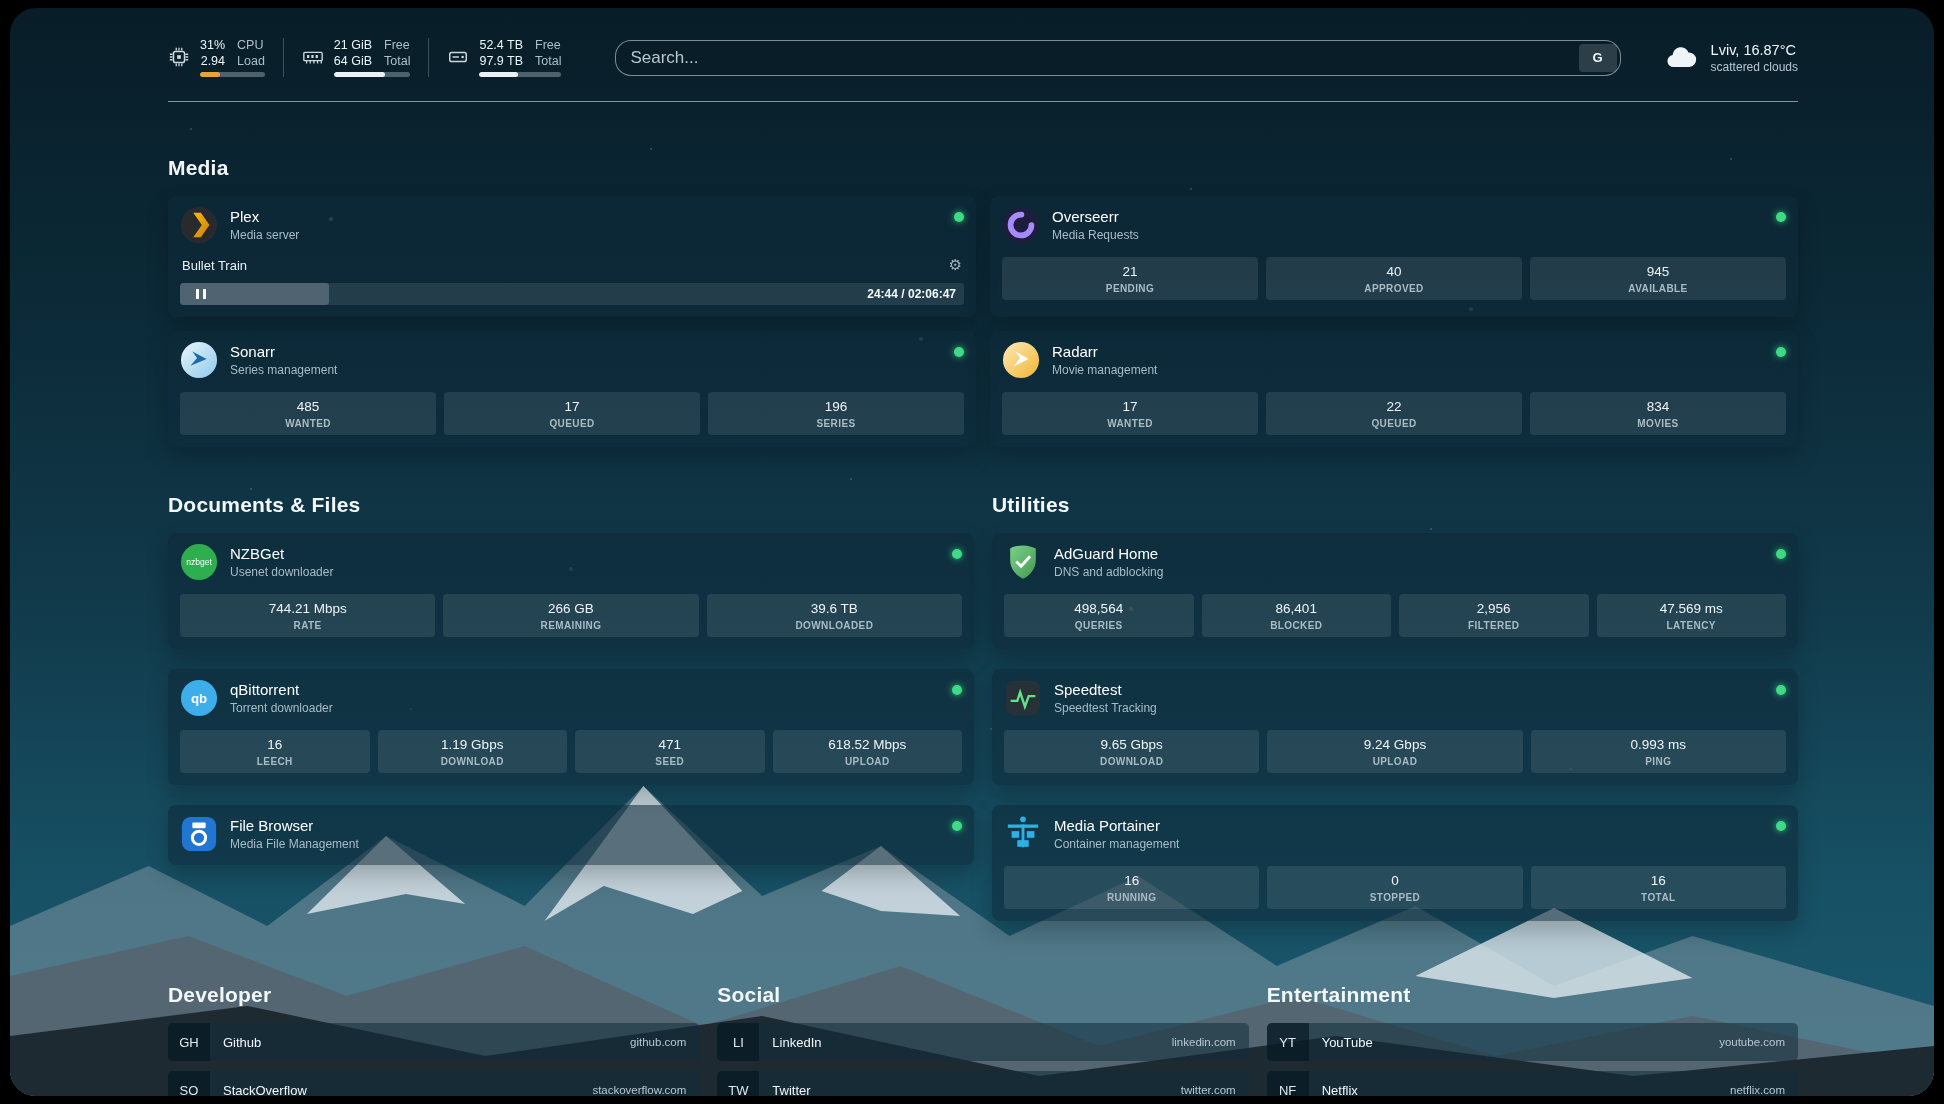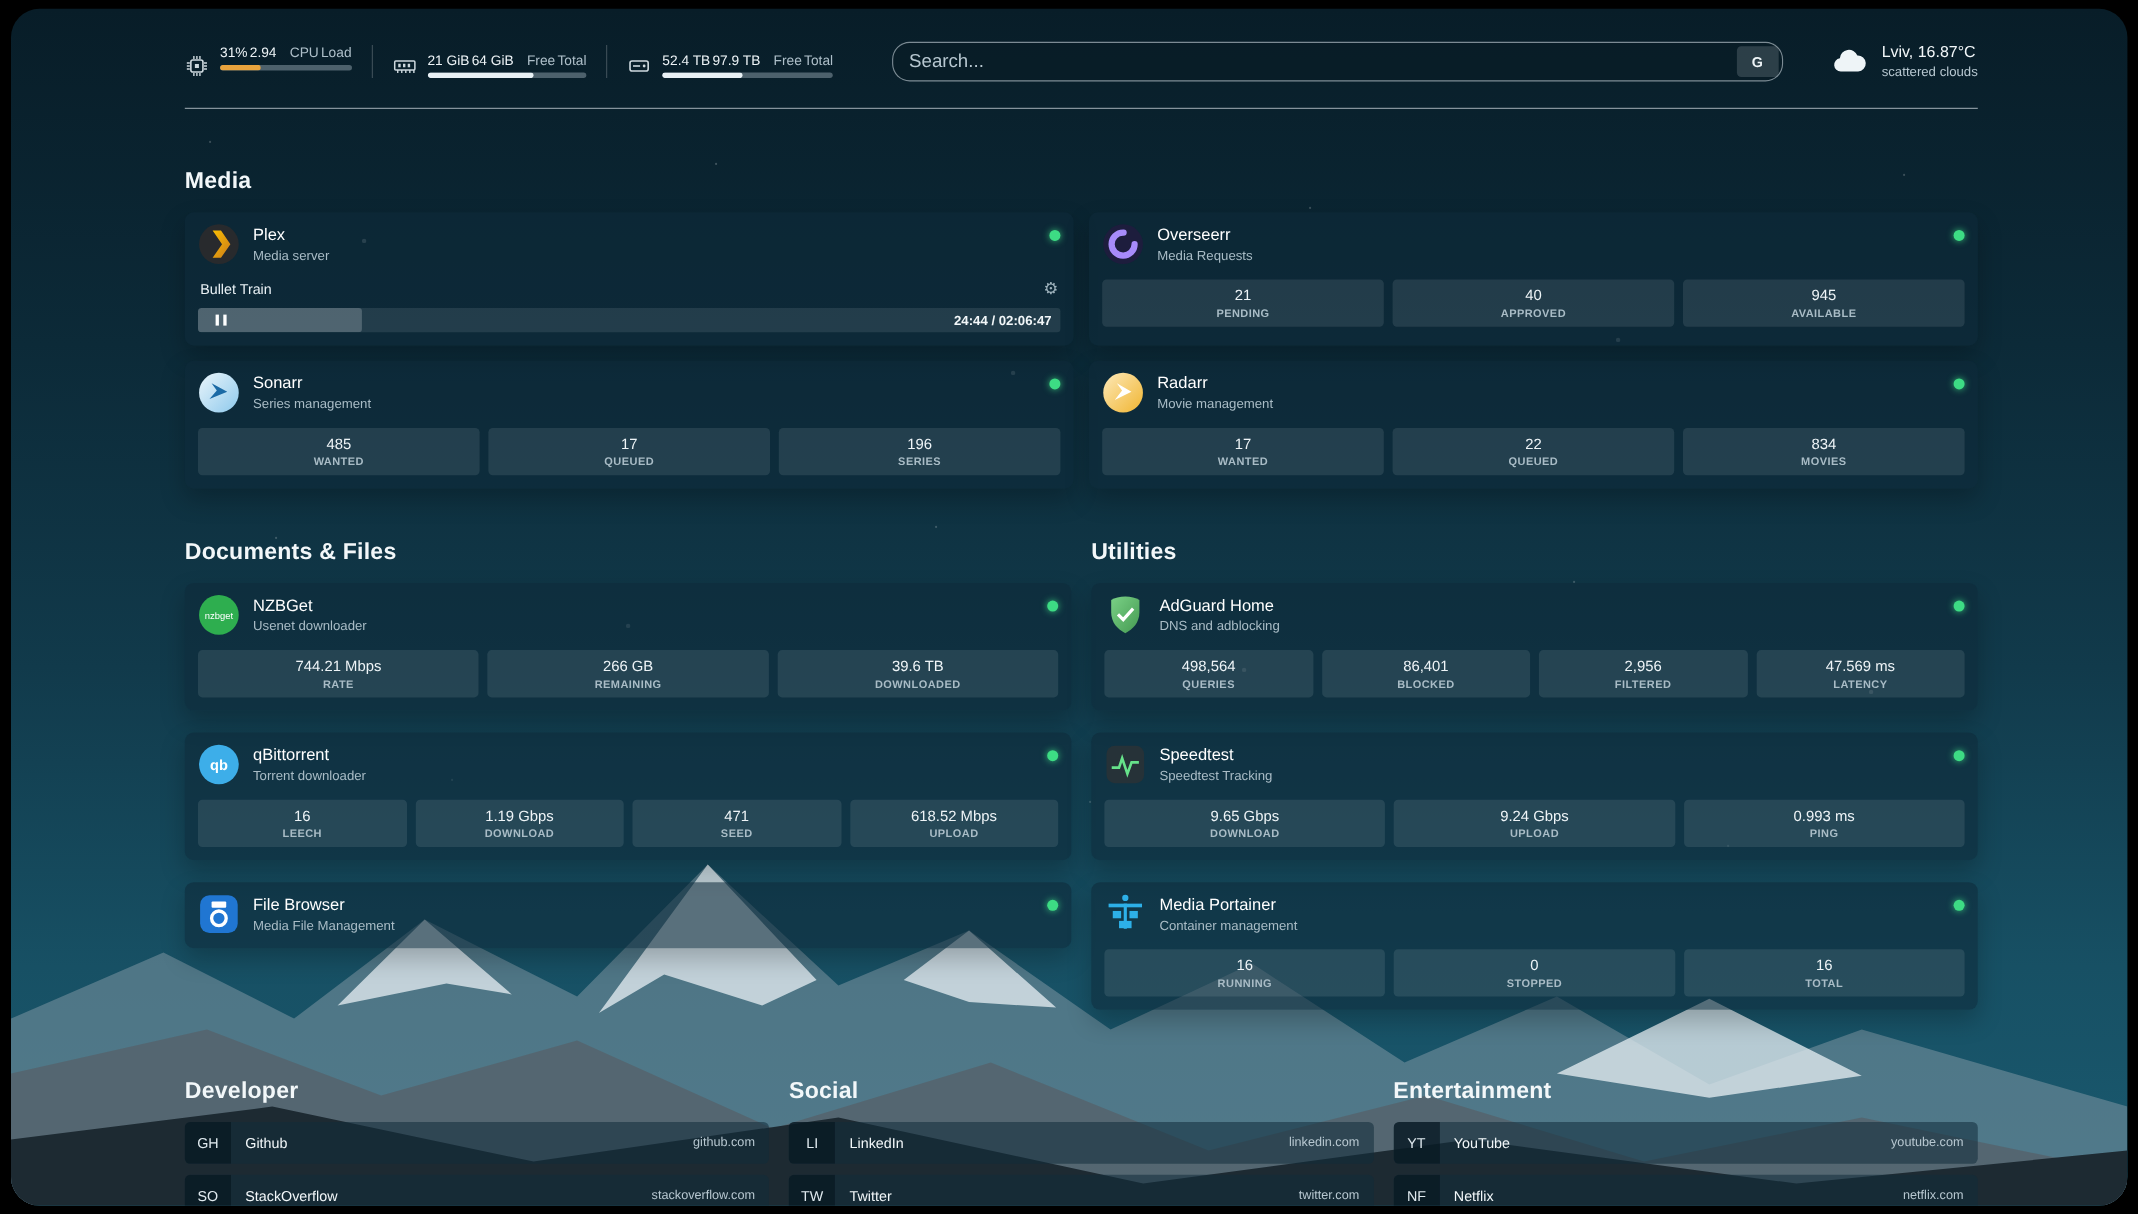--- a/index.html
+++ b/index.html
@@ -18,24 +18,24 @@
       840px 470px 0 0 rgba(255,255,255,.2), 1120px 600px 0 1px rgba(255,255,255,.22),
       1420px 520px 0 0 rgba(255,255,255,.2), 1690px 620px 0 1px rgba(255,255,255,.24),
       400px 700px 0 0 rgba(255,255,255,.2), 980px 720px 0 0 rgba(255,255,255,.18),
       1560px 760px 0 0 rgba(255,255,255,.2), 180px 120px 0 0 rgba(255,255,255,.2);
   }
   .content { position:relative; padding:0 136px 0 158px; }
 
   
   .topbar { display:flex; align-items:center; margin-top:30px; }
   .res-widget { display:flex; align-items:flex-start; gap:10px; padding:0 18px 0 0; }
-  .res-widget + .res-widget { border-left:1px solid rgba(255,255,255,.22); padding-left:18px;align-items:flex-end; }
+  .res-widget + .res-widget { border-left:1px solid rgba(255,255,255,.22); padding-left:18px; }
   .res-icon { margin-top:8px; opacity:.92; }
   .res-cols { display:flex; gap:12px; }
-  .res-col { display:flex; flex-direction:row; gap:2px; font-size:12.5px; }
+  .res-col { display:flex; flex-direction:column; gap:2px; font-size:12.5px; }
   .res-col.vals { align-items:flex-end; color:#eef4f7; }
   .res-col.labs { color:#aebfc9; }
   .res-bar { margin-top:4px; height:5px; border-radius:3px; background:rgba(205,220,228,.35); overflow:hidden; }
   .res-fill { height:100%; border-radius:3px; background:#e9f1f5; }
   .res-fill.amber { background:#e8a33d; }
 
   .searchbar { flex:1; position:relative; margin:0 42px 0 36px; height:36px; }
   .search-input { width:100%; height:36px; background:rgba(8,26,36,.45); border:1px solid rgba(220,232,238,.55);
     border-radius:16px; padding:0 52px 0 14px; color:#e9f1f5; font-size:17px; font-family:"Liberation Sans",sans-serif; outline:none; }
   .search-input::placeholder { color:#b7c7d0; }

